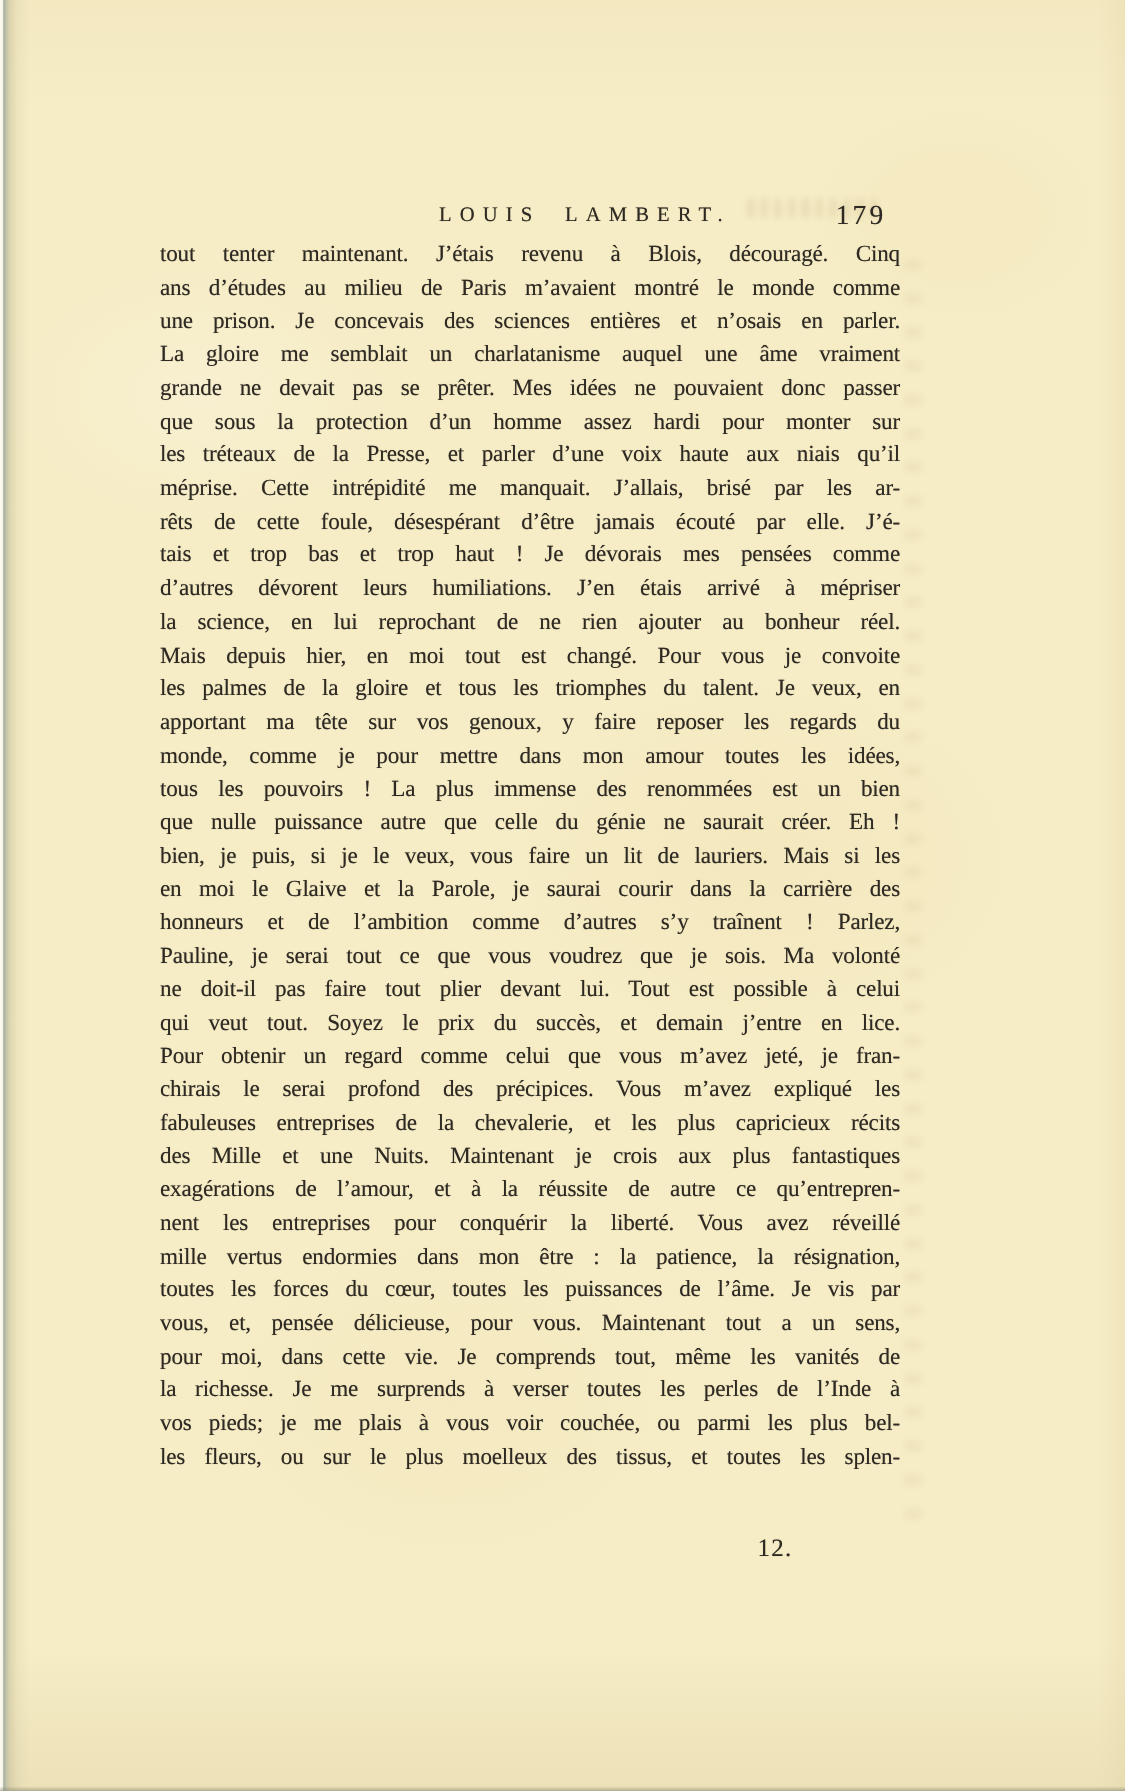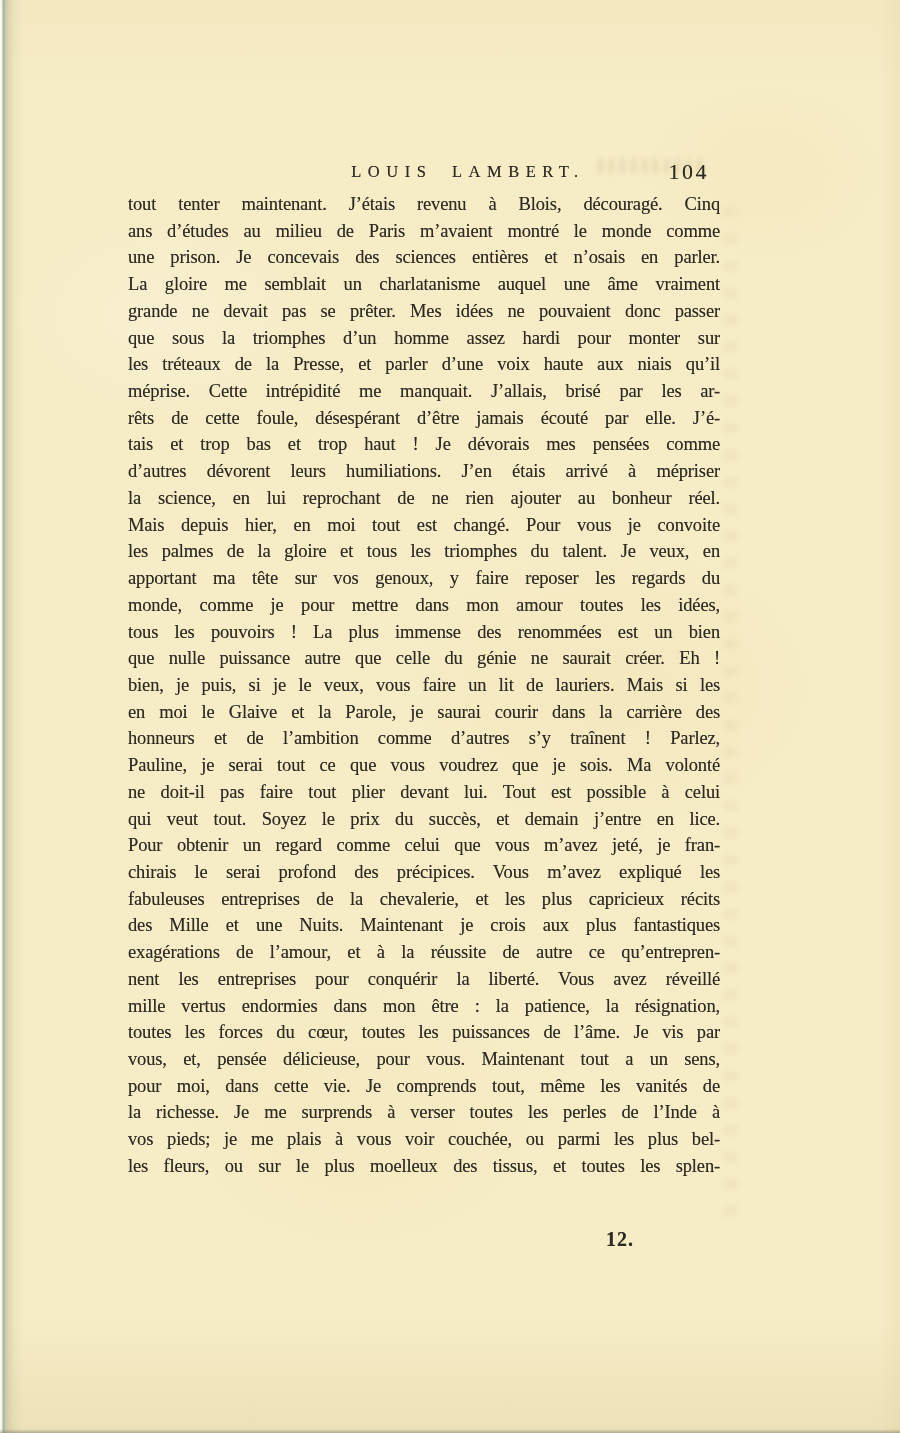--- a/index.html
+++ b/index.html
@@ -63,46 +63,46 @@
   .line {
     height: 26.72px; line-height: 26.72px;
     font-size: 18.5px; letter-spacing: -0.15px;
     color: #2e2a23;
     text-align: justify; text-align-last: justify;
     white-space: nowrap; overflow: visible;
     text-shadow: 0 0 0.6px rgba(46,42,35,0.5);
   }
   .sig {
     position: absolute; top: 1228px; left: 606px;
-    font-size: 20px; font-weight: bold; letter-spacing: 1px;
+    font-size: 20px; font-weight: normal; letter-spacing: 1px;
     color: #2e2a23;
     text-shadow: 0 0 0.6px rgba(46,42,35,0.55);
   }
 </style>
 </head>
 <body>
 
 <div class="paper-texture"></div>
 <div class="edge-left"></div>
 <div class="edge-bottom"></div>
 <div class="ghost-header"></div>
 <div class="ghost-right"></div>
 
 <div class="header">
   <span class="running-title">LOUIS LAMBERT.</span>
-  <span class="page-number">104</span>
+  <span class="page-number">179</span>
 </div>
 
 <div class="textblock">
     <div class="line">tout tenter maintenant. J’étais revenu à Blois, découragé. Cinq</div>
     <div class="line">ans d’études au milieu de Paris m’avaient montré le monde comme</div>
     <div class="line">une prison. Je concevais des sciences entières et n’osais en parler.</div>
     <div class="line">La gloire me semblait un charlatanisme auquel une âme vraiment</div>
     <div class="line">grande ne devait pas se prêter. Mes idées ne pouvaient donc passer</div>
-    <div class="line">que sous la triomphes d’un homme assez hardi pour monter sur</div>
+    <div class="line">que sous la protection d’un homme assez hardi pour monter sur</div>
     <div class="line">les tréteaux de la Presse, et parler d’une voix haute aux niais qu’il</div>
     <div class="line">méprise. Cette intrépidité me manquait. J’allais, brisé par les ar-</div>
     <div class="line">rêts de cette foule, désespérant d’être jamais écouté par elle. J’é-</div>
     <div class="line">tais et trop bas et trop haut ! Je dévorais mes pensées comme</div>
     <div class="line">d’autres dévorent leurs humiliations. J’en étais arrivé à mépriser</div>
     <div class="line">la science, en lui reprochant de ne rien ajouter au bonheur réel.</div>
     <div class="line">Mais depuis hier, en moi tout est changé. Pour vous je convoite</div>
     <div class="line">les palmes de la gloire et tous les triomphes du talent. Je veux, en</div>
     <div class="line">apportant ma tête sur vos genoux, y faire reposer les regards du</div>
     <div class="line">monde, comme je pour mettre dans mon amour toutes les idées,</div>

